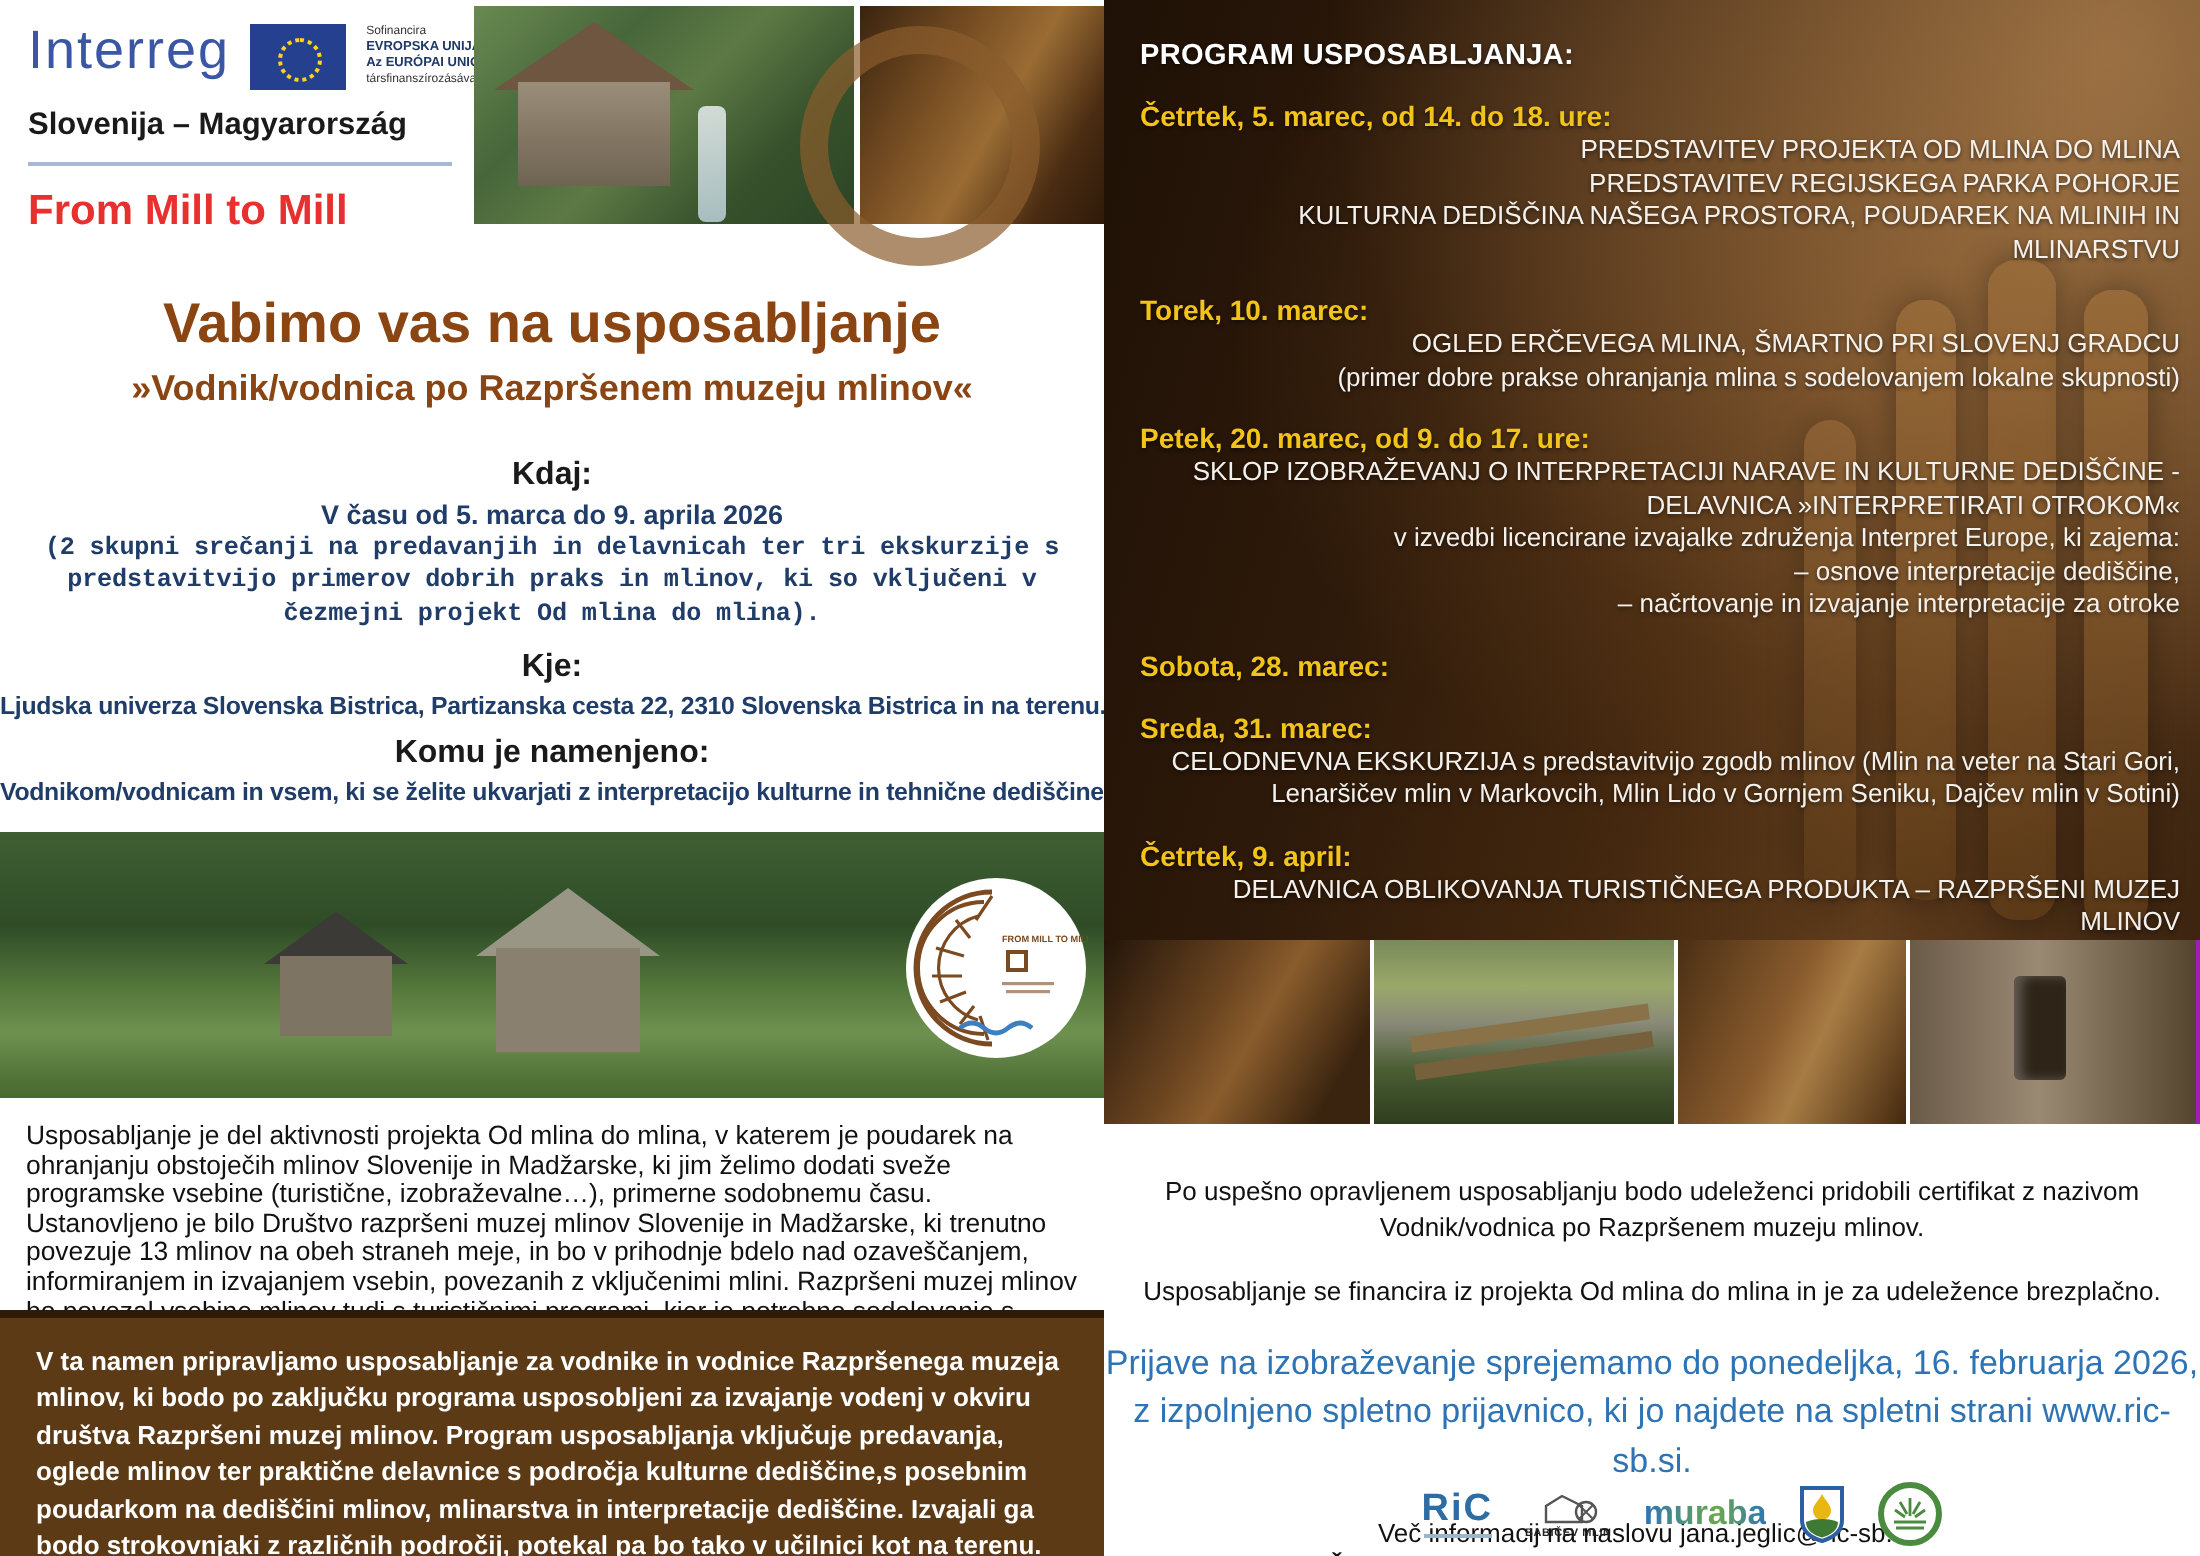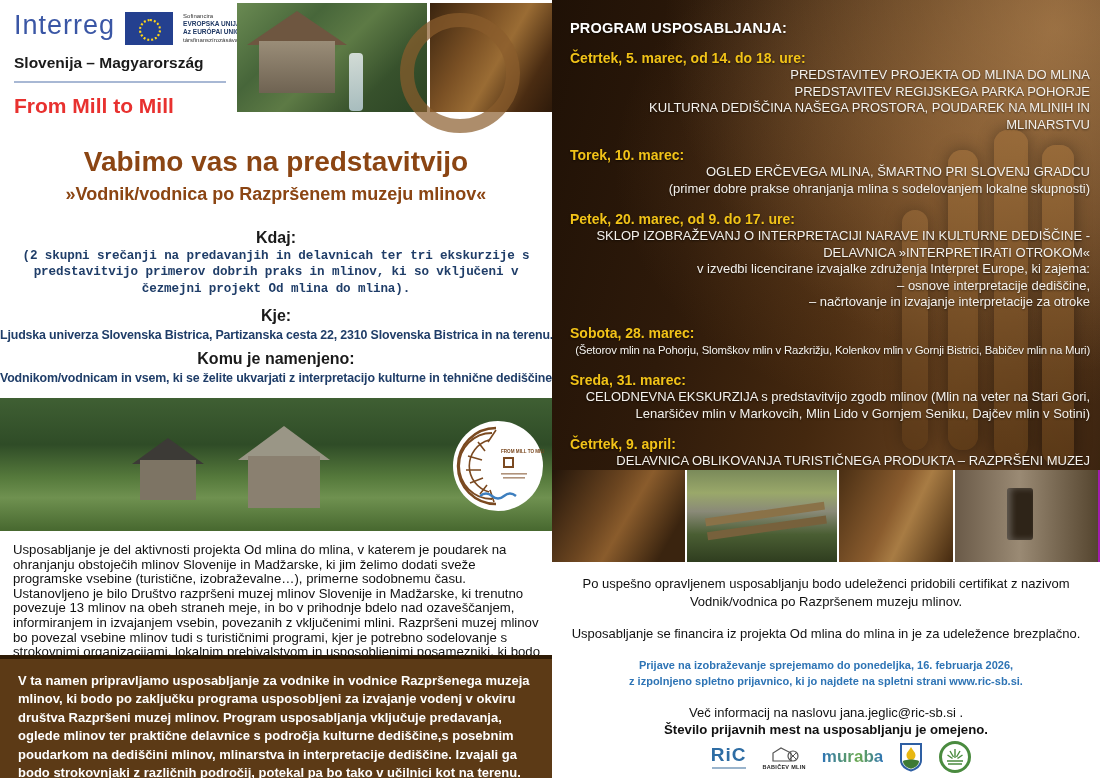--- a/index.html
+++ b/index.html
@@ -74,24 +74,24 @@
 
   .photo-strip { position:absolute; left:0; top:470px; width:548px; height:92px; display:flex; }
   .strip-photo { height:92px; position:relative; }
   .sp1 { width:135px; background:linear-gradient(120deg,#23150a 0%,#6b4520 40%,#8a5c2c 55%,#3a240f 85%); border-right:2px solid #fff; }
   .sp2 { width:152px; background:linear-gradient(to bottom,#7a8a5a 0%,#9aa86a 25%,#8a8a78 45%,#4a5e33 70%,#2f3d1f 100%); border-right:2px solid #fff; }
   .sp3 { width:116px; background:linear-gradient(115deg,#4a2f14 0%,#8a5c2e 45%,#a87c44 60%,#44290f 100%); border-right:2px solid #fff; }
   .sp4 { width:143px; background:linear-gradient(to right,#6a5a48 0%,#9a8a74 45%,#7a6a54 70%,#55452f 100%); }
   .sp2 .bridge { position:absolute; left:18px; top:40px; width:120px; height:8px; background:#8a7248; transform:rotate(-8deg); box-shadow:0 14px 0 #77613c; }
   .sp4 .hole { position:absolute; left:52px; top:18px; width:26px; height:52px; background:#2e2418; border-radius:3px; box-shadow:inset 4px 0 6px rgba(255,255,255,.25); }
 
-  .white-footer { position:absolute; left:0; top:562px; width:548px; height:216px; background:#fff; text-align:center; color:#111; padding-top:13px; }
+  .white-footer { position:absolute; left:0; top:562px; width:548px; height:216px; background:#fff; text-align:center; color:#111; padding-top:25px; }
   .wf-line { font-size:13px; line-height:1.35; }
   .wf-gap { margin-top:15px; }
-  .apply { color:#2E74B5; font-weight:bold; font-size:11px; line-height:1.45; }
+  .apply { color:#2E74B5; font-weight:normal; font-size:17px; line-height:1.45; }
   .wf-info { font-size:13px; margin-top:15px; }
   .wf-bold { font-weight:bold; font-size:13.2px; margin-top:2px; }
   .link-like { color:inherit; }
 
   .logos-row { position:absolute; left:0; bottom:5px; width:548px; display:flex; justify-content:center; align-items:center; gap:16px;margin-left:15px; }
   .logo-item { display:flex; flex-direction:column; align-items:center; justify-content:center; }
   .ric-text { font-size:19px; font-weight:bold; color:#2E6DA4; letter-spacing:1px; line-height:1; }
   .ric-sub { width:34px; height:2px; background:#9ab4cc; margin-top:3px; }
   .babicev-label { font-size:5.5px; font-weight:bold; color:#222; letter-spacing:.3px; margin-top:1px; }
   .muraba-text { font-size:17px; font-weight:bold;
@@ -124,26 +124,27 @@
         <div class="roof"></div>
         <div class="hut"></div>
         <div class="fall"></div>
       </div>
       <div class="photo photo-2">
         <div class="gear"></div>
       </div>
     </div>
 
     <div class="title-block">
-      <div class="main-title">Vabimo vas na predstavitvijo</div>
+      <div class="main-title">Vabimo vas na usposabljanje</div>
       <div class="sub-title">»Vodnik/vodnica po Razpršenem muzeju mlinov«</div>
     </div>
 
     <div class="meta when-block">
       <div class="meta-label">Kdaj:</div>
+      <div class="navy navy-line1">V času od 5. marca do 9. aprila 2026</div>
       <div class="navy navy-wrap">(2 skupni srečanji  na predavanjih in delavnicah ter tri ekskurzije s predstavitvijo primerov dobrih praks in mlinov, ki so vključeni v čezmejni projekt Od mlina do mlina).</div>
     </div>
 
     <div class="meta">
       <div class="meta-label" style="margin-top:10px;">Kje:</div>
       <div class="navy navy-nowrap">Ljudska univerza Slovenska Bistrica, Partizanska cesta 22, 2310 Slovenska Bistrica in na terenu.</div>
     </div>
 
     <div class="meta">
       <div class="meta-label" style="margin-top:8px;">Komu je namenjeno:</div>
@@ -203,21 +204,20 @@
         <div class="session-date">Petek, 20. marec, od 9. do 17. ure:</div>
         <div class="session-line">SKLOP IZOBRAŽEVANJ O INTERPRETACIJI NARAVE IN KULTURNE DEDIŠČINE -</div>
         <div class="session-line">DELAVNICA »INTERPRETIRATI OTROKOM«</div>
         <div class="session-line">v izvedbi licencirane izvajalke združenja Interpret Europe, ki zajema:</div>
         <div class="session-line">– osnove interpretacije dediščine,</div>
         <div class="session-line">– načrtovanje in izvajanje interpretacije za otroke</div>
       </div>
 
       <div class="session">
         <div class="session-date">Sobota, 28. marec:</div>
-        <div class="session-line long">(Šetorov mlin na Pohorju, Slomškov mlin v Razkrižju, Kolenkov mlin v Gornji Bistrici, Babičev mlin na Muri)</div>
       </div>
 
       <div class="session">
         <div class="session-date">Sreda, 31. marec:</div>
         <div class="session-line">CELODNEVNA EKSKURZIJA s predstavitvijo zgodb mlinov (Mlin na veter na Stari Gori, Lenaršičev mlin v Markovcih, Mlin Lido v Gornjem Seniku, Dajčev mlin v Sotini)</div>
       </div>
 
       <div class="session">
         <div class="session-date">Četrtek, 9. april:</div>
         <div class="session-line">DELAVNICA OBLIKOVANJA TURISTIČNEGA PRODUKTA – RAZPRŠENI MUZEJ MLINOV</div>

